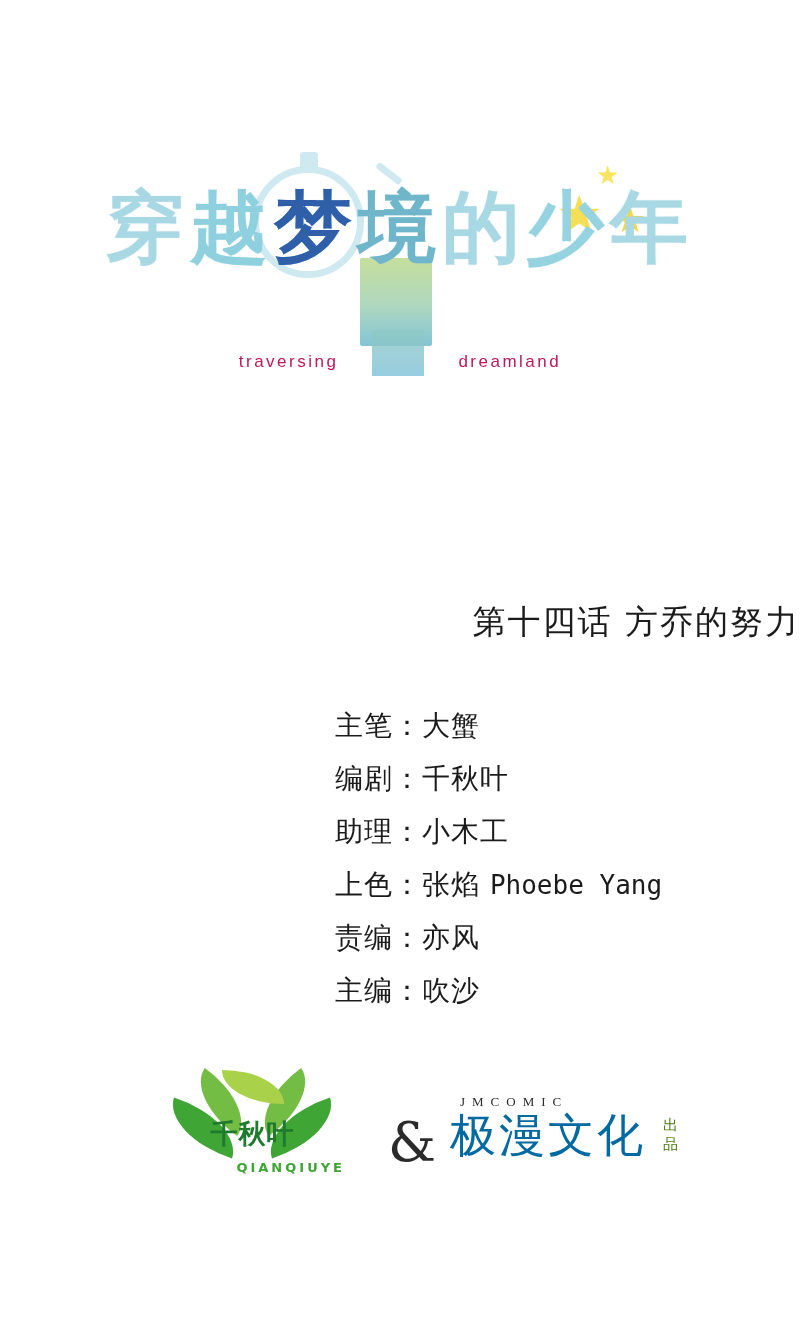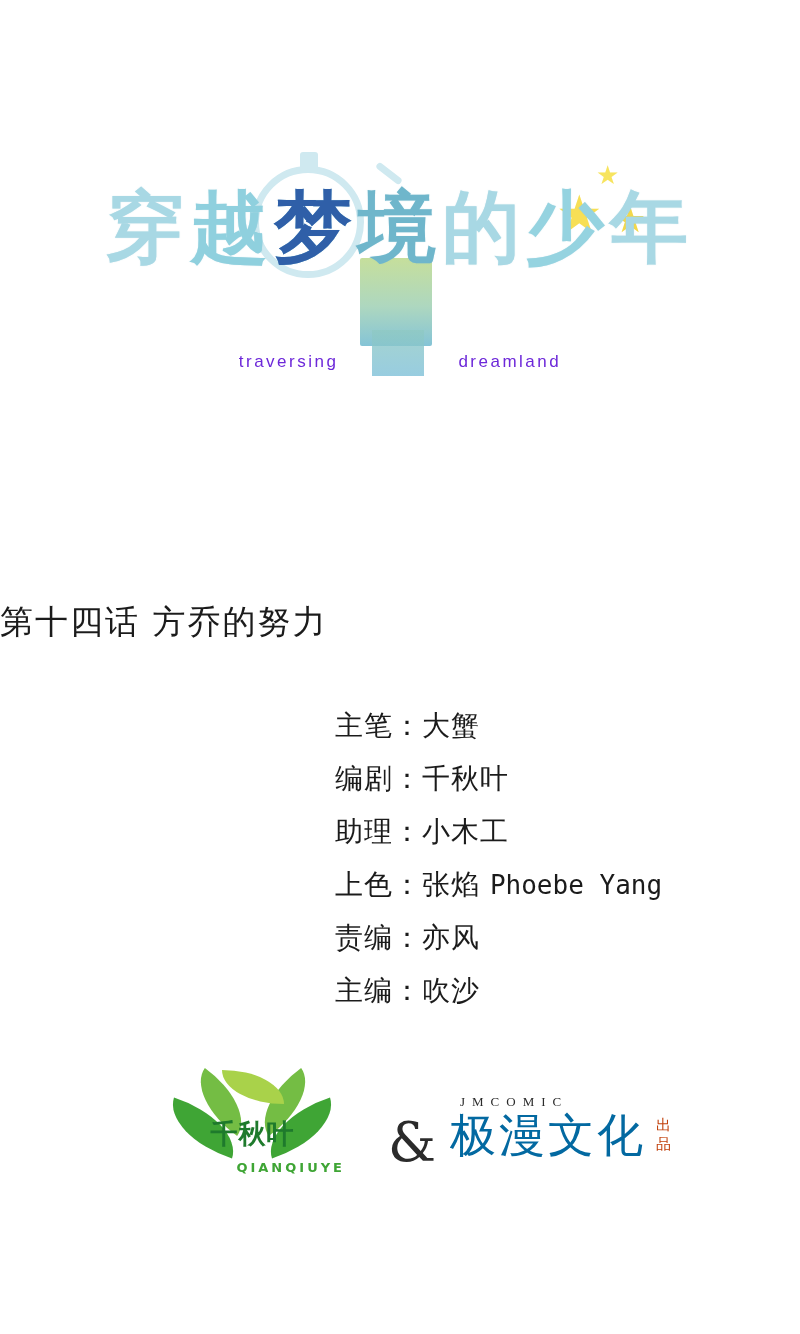--- a/index.html
+++ b/index.html
@@ -121,31 +121,31 @@
 
   .logo-sub {
     position: absolute;
     left: 0;
     top: 212px;
     width: 800px;
     text-align: center;
     font-family: "Liberation Sans", sans-serif;
     font-size: 17px;
     letter-spacing: 2.5px;
-    color: #6d28d9;
+    color: #be185d;
   }
   .logo-sub .gap { display: inline-block; width: 120px; }
 
   
   .chapter-title {
     position: absolute;
     left: 0;
     top: 600px;
     width: 800px;
-    text-align: left;
+    text-align: right;
     font-family: "DejaVu Serif", serif;
     font-size: 33px;
     letter-spacing: 2px;
     color: #1b1b1b;
   }
 
   
   .credits {
     position: absolute;
     left: 335px;
@@ -254,23 +254,23 @@
     font-size: 13px;
     letter-spacing: 7px;
     color: #2b2b2b;
   }
   .jm-chu {
     position: absolute;
     left: 268px;
     top: 22px;
     font-family: "DejaVu Serif", serif;
     font-size: 15px;
-    color: #c2410c;
+    color: #4d7c0f;
     line-height: 1.25;
-    text-align: left;
+    text-align: right;
     width: 22px;
   }
 </style>
 </head>
 <body>
 
 <div class="page">
 
   <div class="logo-block">
     <div class="ring"></div>

